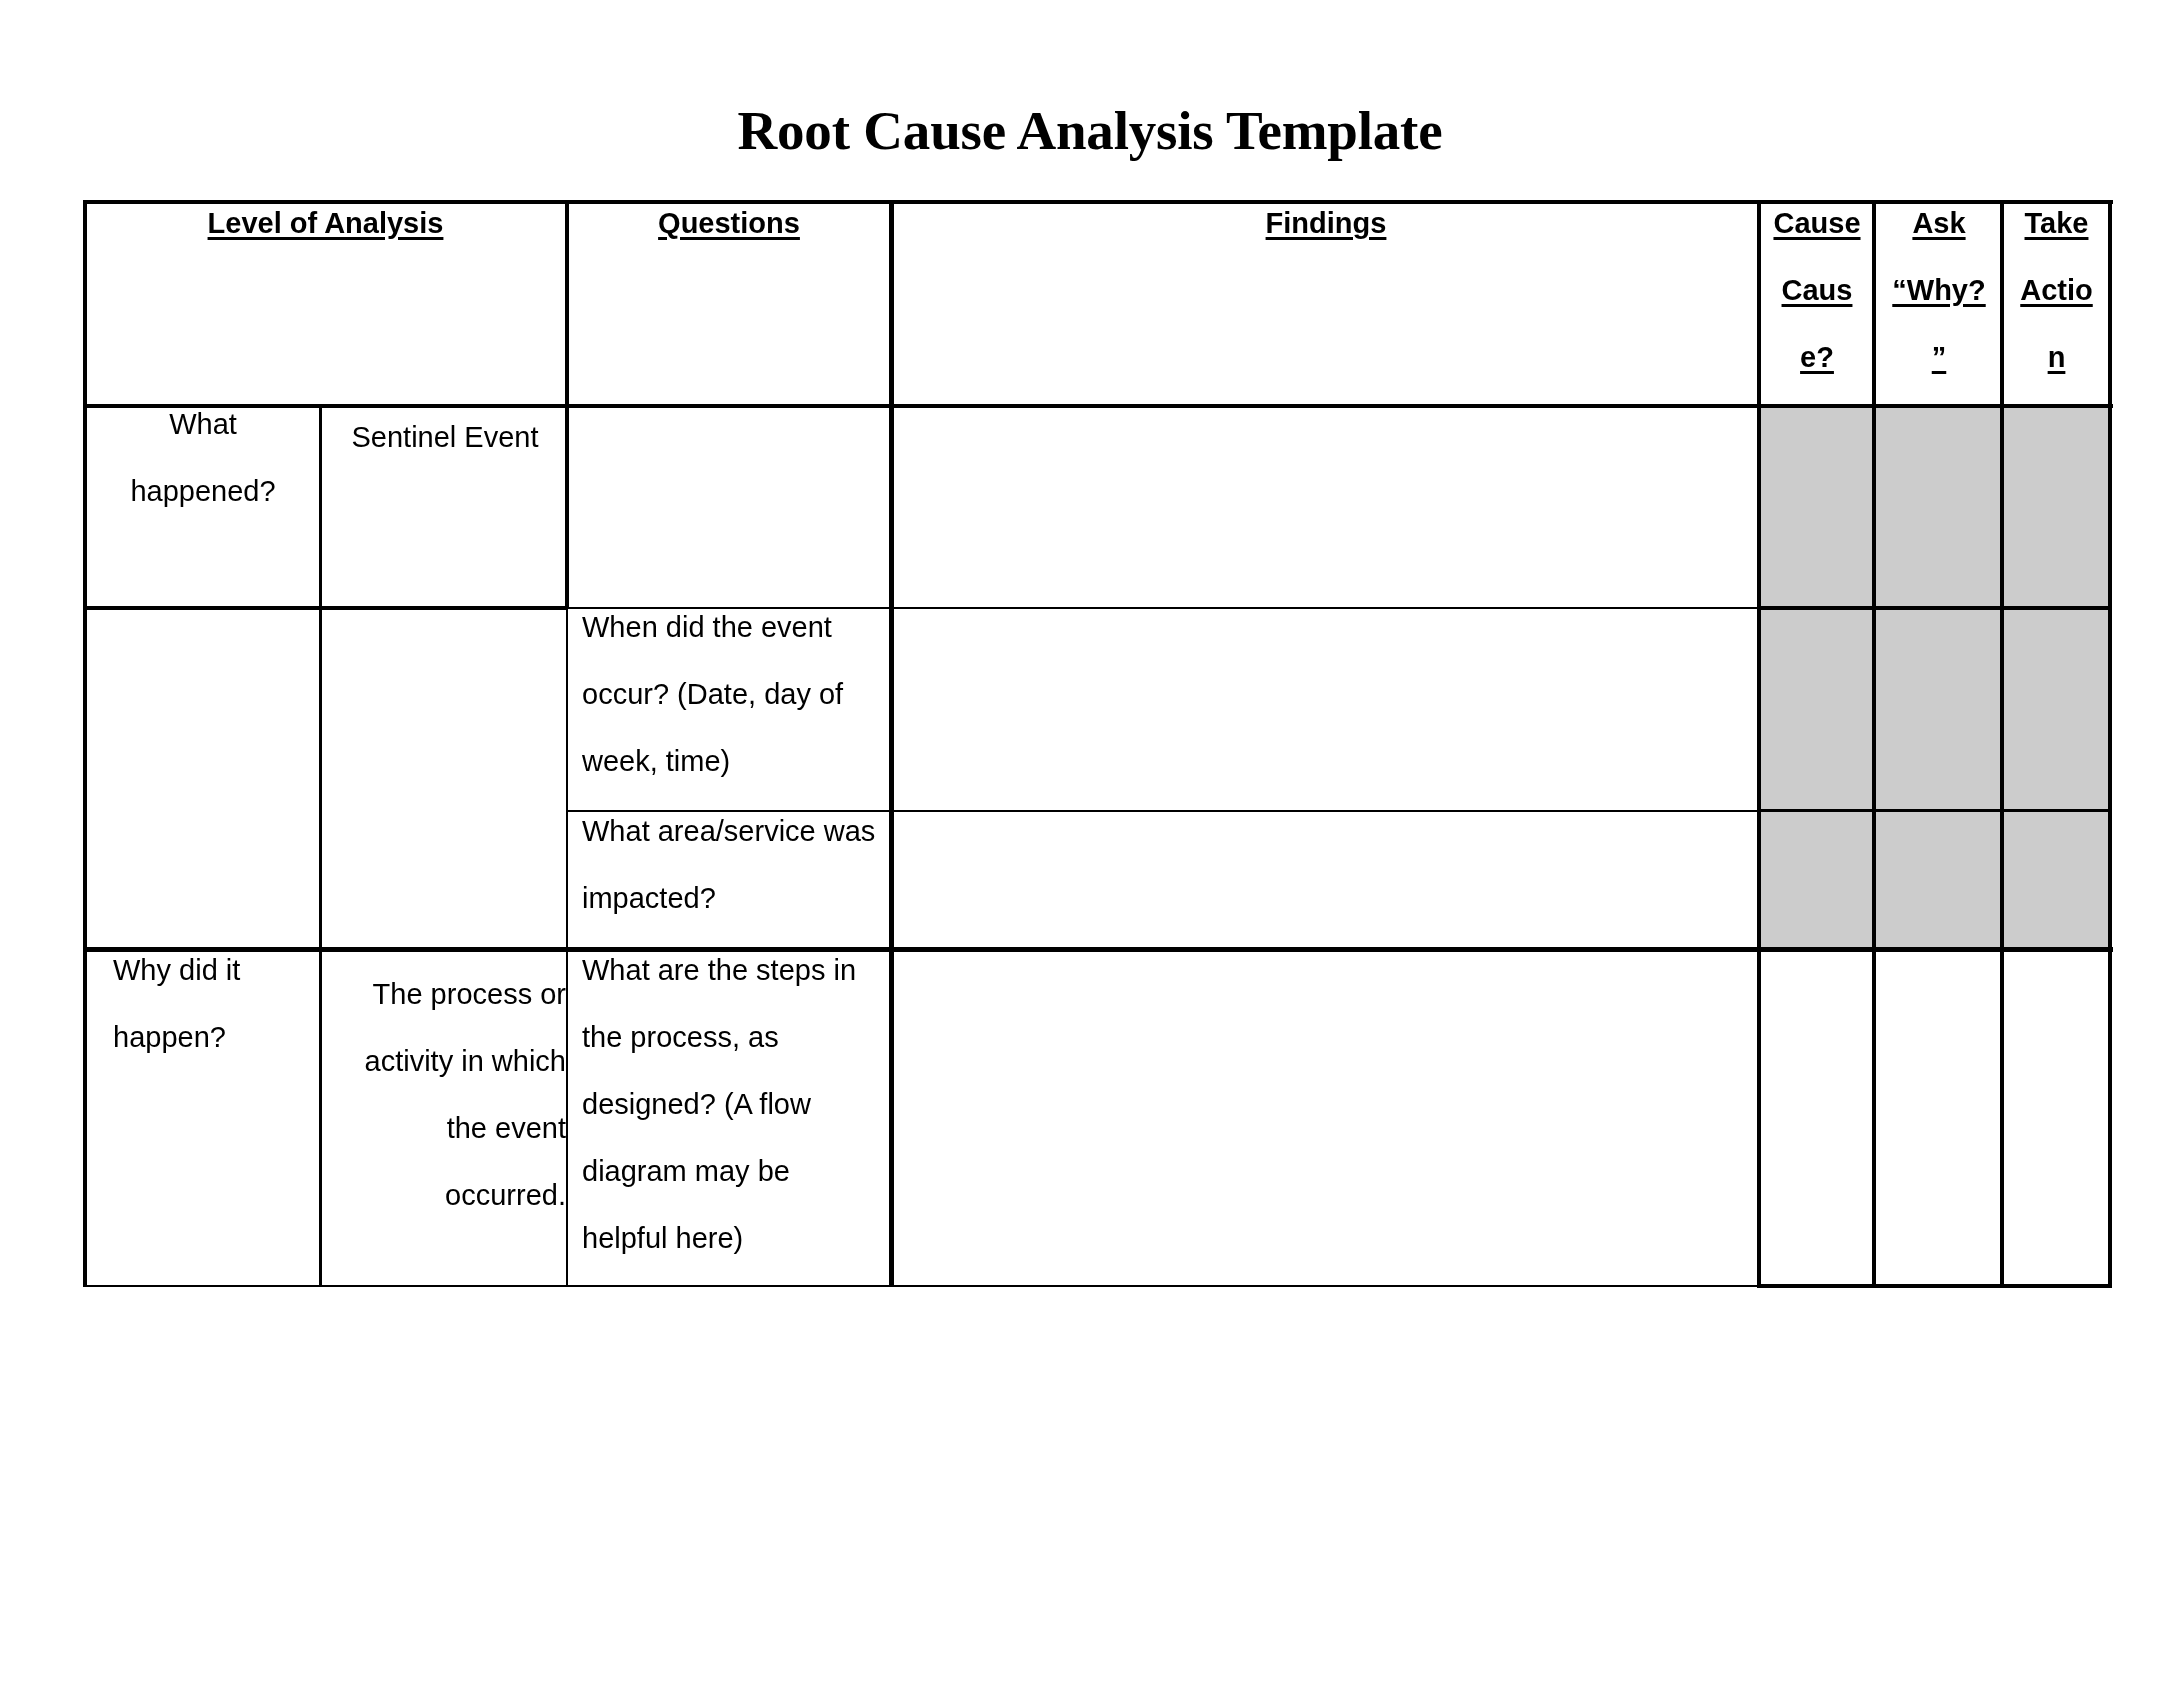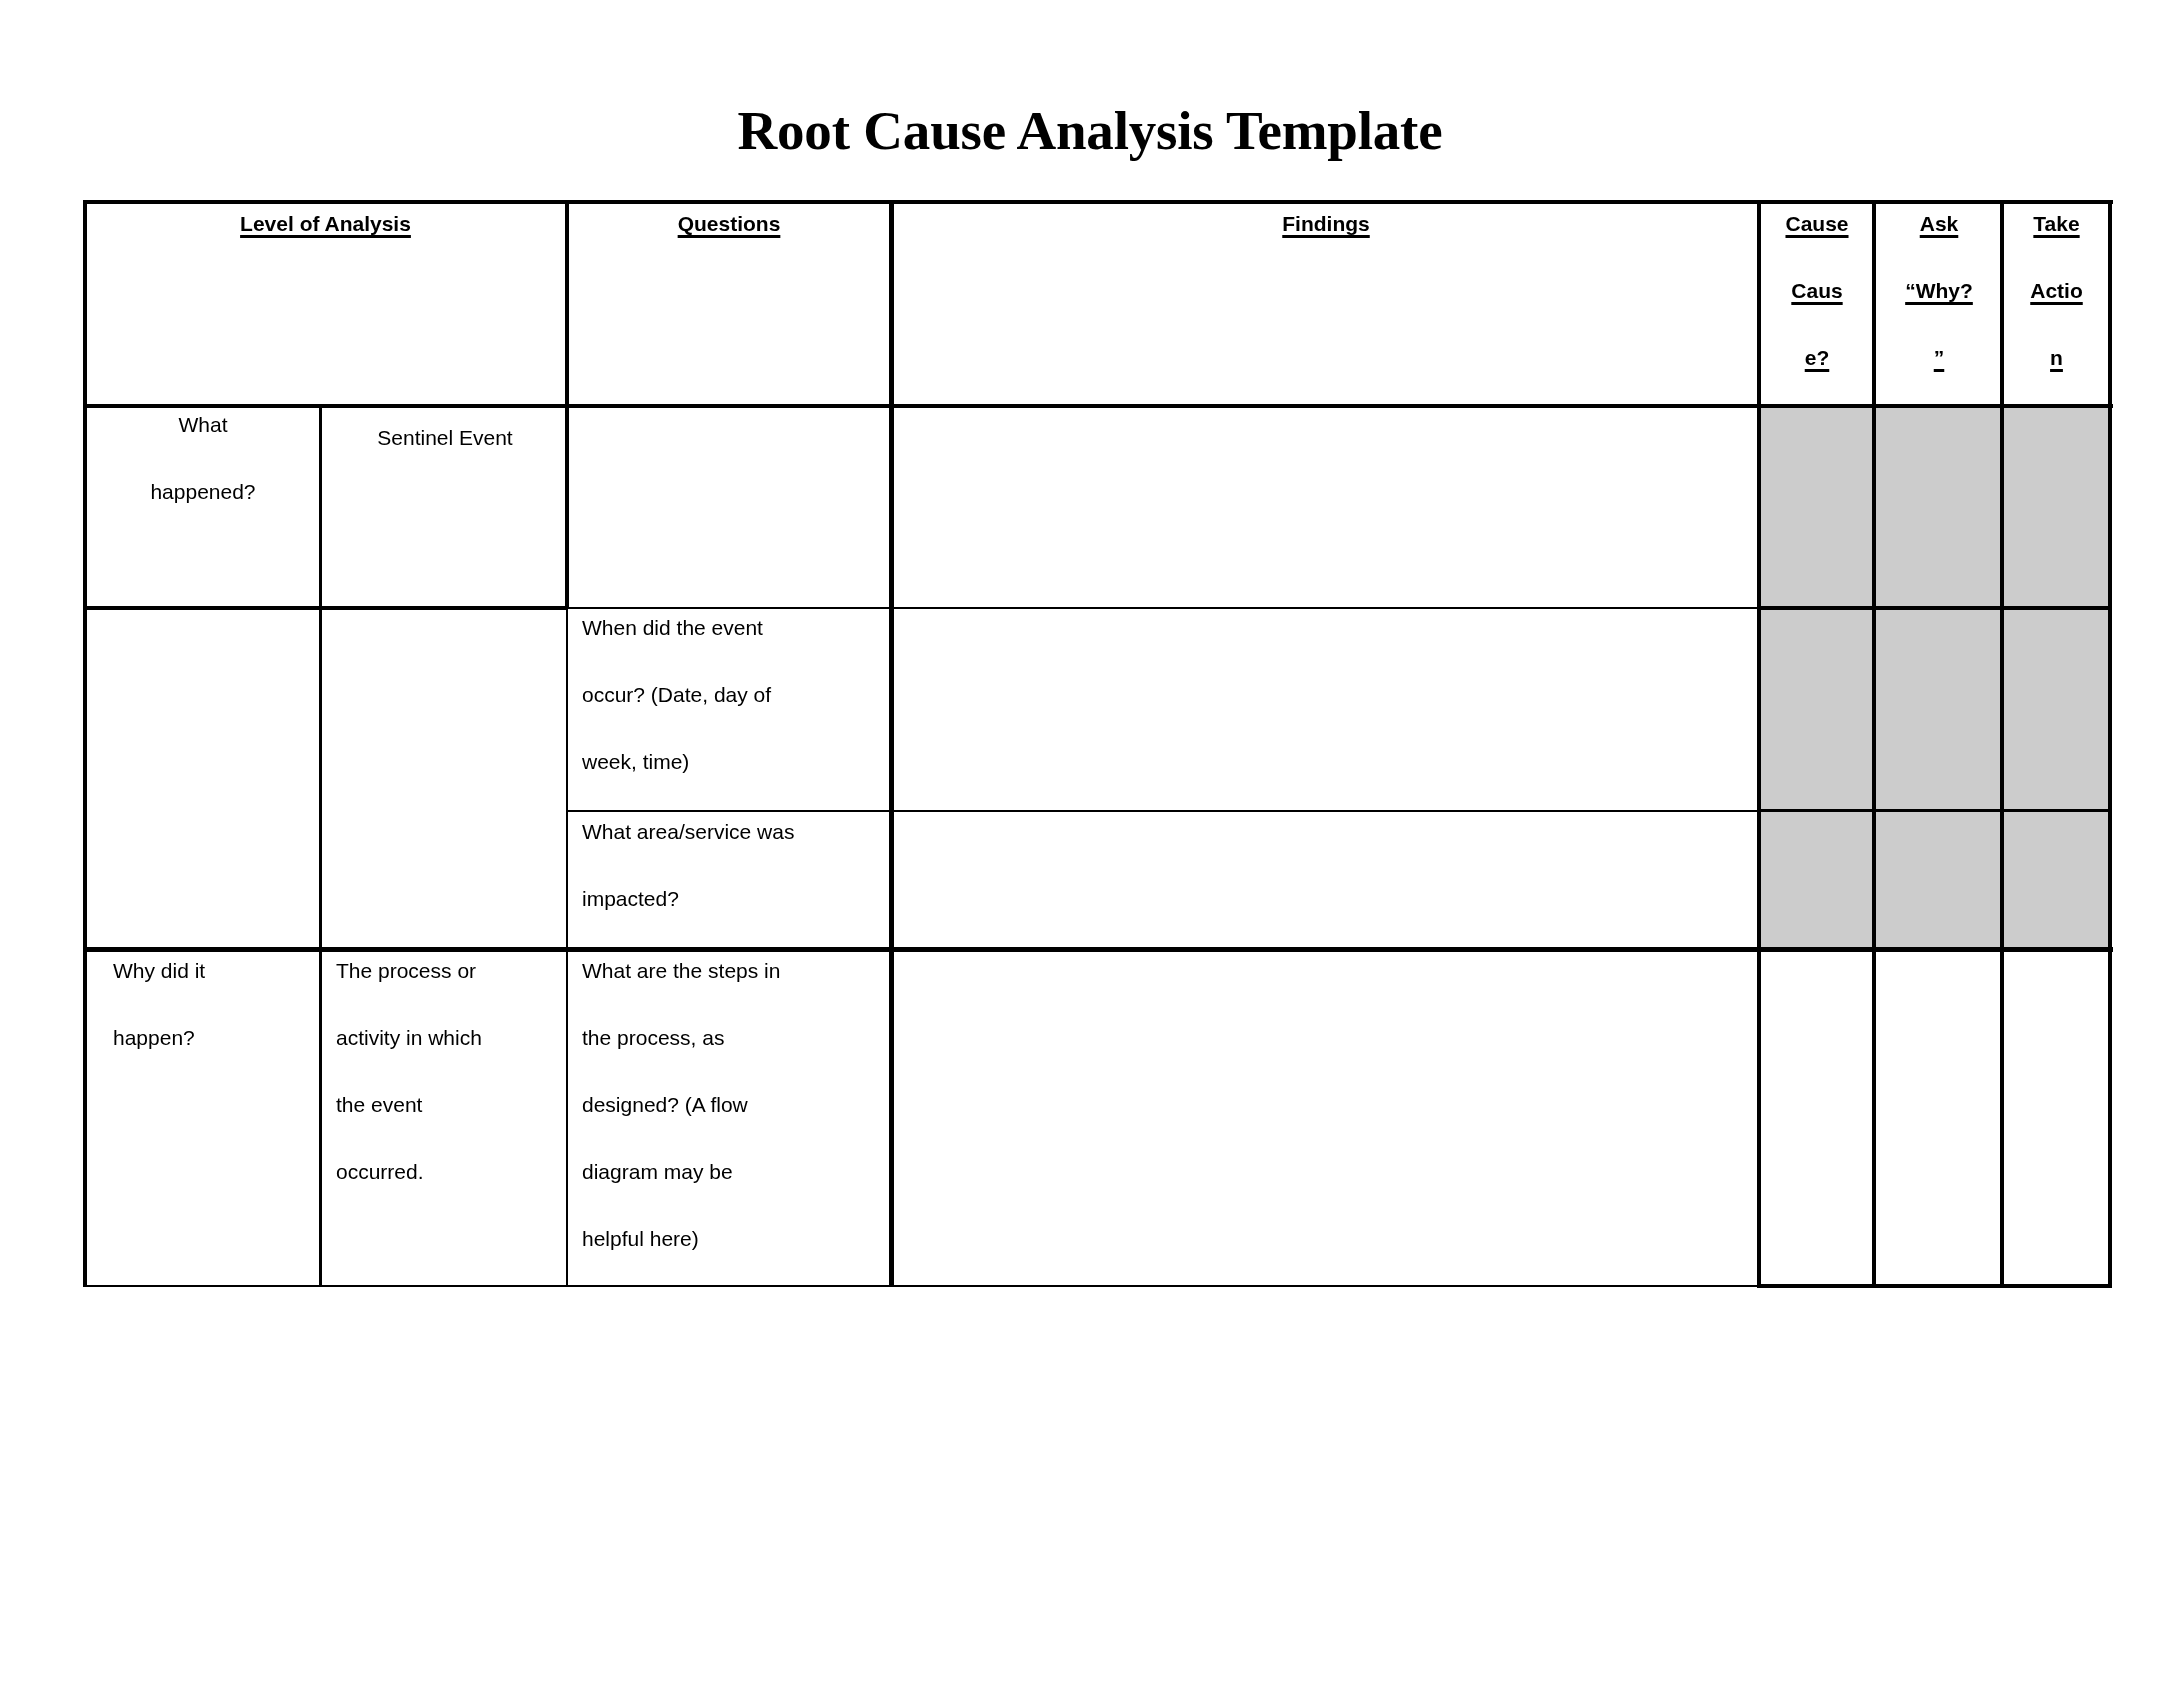--- a/index.html
+++ b/index.html
@@ -32,21 +32,21 @@
     .title span { display: inline-block; margin-left: 2px; }
 
     .grid {
       position: absolute;
       left: 0; top: 0;
       width: 2178px; height: 1683px;
     }
     .cell {
       position: absolute;
       box-sizing: border-box;
-      font-size: 21px;
+      font-size: 29px;
       line-height: 67px;
     }
     .cell.gray { background: #cccccc; }
     .cell .txt {
       display: block;
       white-space: pre-line;
     }
     .hdr {
       font-weight: bold;
       text-decoration: underline;
@@ -142,21 +142,21 @@
 impacted?</span>
   </div>
   <div class="cell" style="left:894px;top:812px;width:864px;height:138px;">
     <span class="txt"></span>
   </div>
 
   <div class="cell left" style="left:113px;top:937px;width:220px;height:347px;">
     <span class="txt">Why did it
 happen?</span>
   </div>
-  <div class="cell left" style="left:336px;top:937px;width:230px;height:347px;">
+  <div class="cell left" style="left:336px;top:961px;width:230px;height:347px;text-align:right;">
     <span class="txt">The process or
 activity in which
 the event
 occurred.</span>
   </div>
   <div class="cell left" style="left:582px;top:937px;width:307px;height:347px;">
     <span class="txt">What are the steps in
 the process, as
 designed? (A flow
 diagram may be

